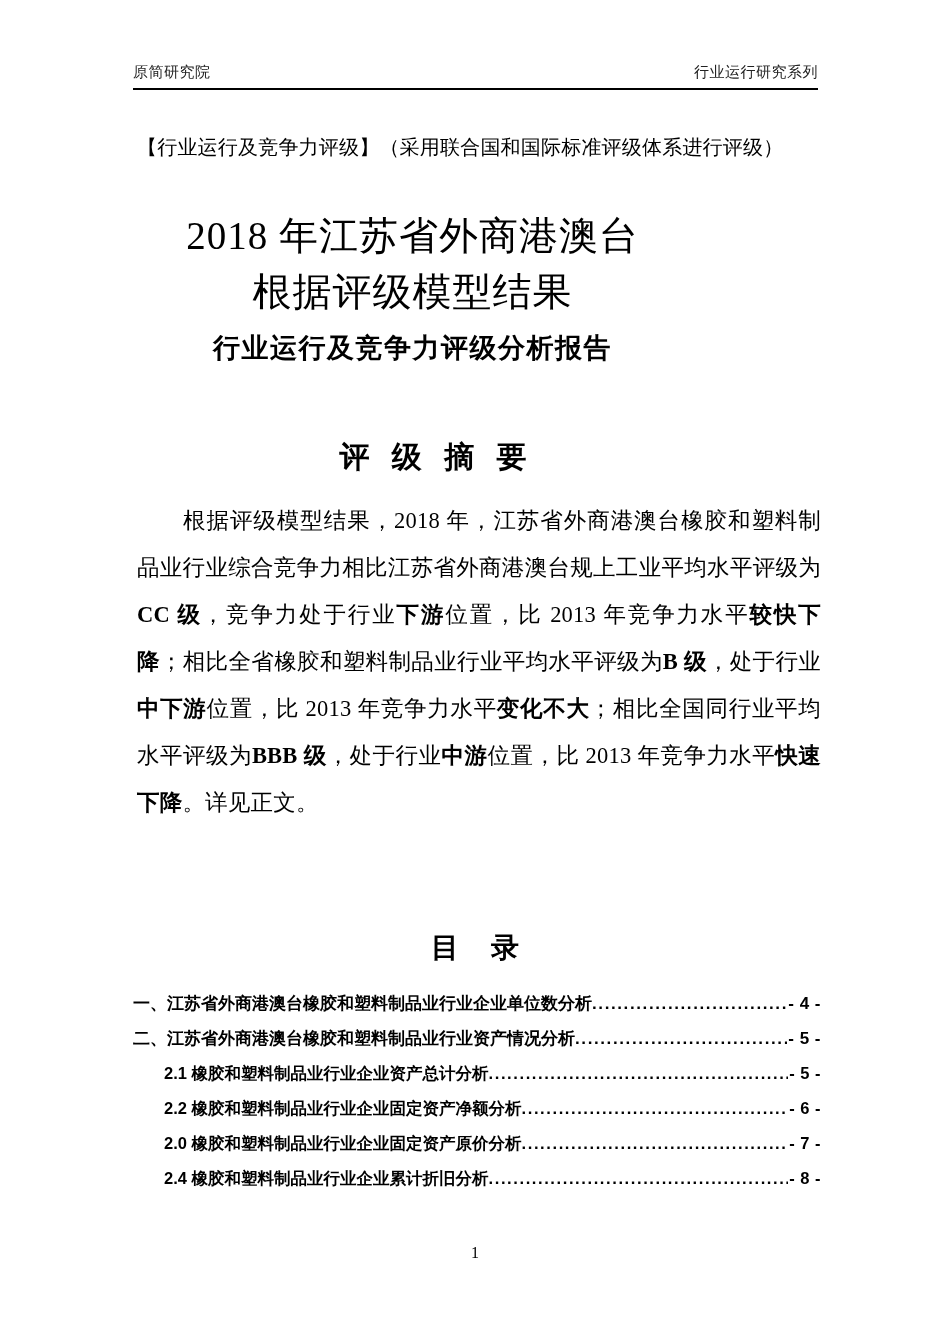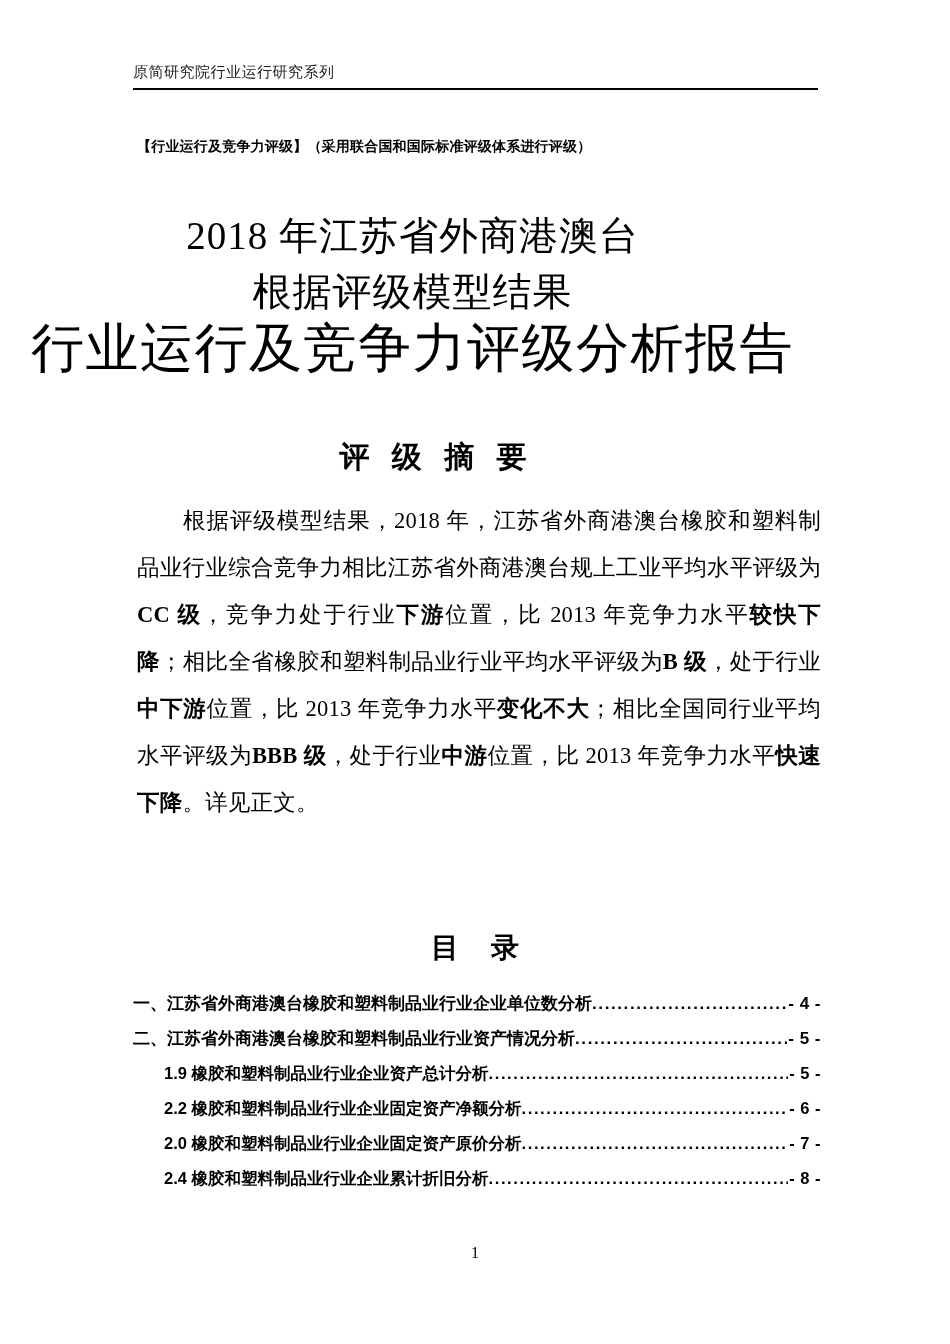--- a/index.html
+++ b/index.html
@@ -20,20 +20,21 @@
     box-sizing: border-box;
   }
 
   
   .header {
     position: absolute;
     left: 133px;
     top: 62px;
     width: 685px;
     display: flex;
+    justify-content: space-between;
     align-items: flex-end;
   }
   .header-text {
     font-family: "Liberation Sans", "DejaVu Sans", sans-serif;
     font-size: 15px;
     line-height: 19px;
     color: #222222;
     letter-spacing: 0.5px;
     white-space: nowrap;
   }
@@ -46,22 +47,22 @@
     border-top: 2.6px solid #000000;
   }
 
   
   .kicker {
     position: absolute;
     left: 137px;
     top: 132px;
     width: 690px;
     font-family: "Liberation Serif", "DejaVu Serif", serif;
-    font-weight: bold;
-    font-size: 14px;
+    font-weight: normal;
+    font-size: 20px;
     line-height: 30px;
     letter-spacing: 0.2px;
     white-space: nowrap;
   }
 
   
   .title-block {
     position: absolute;
     left: 0;
     top: 208px;
@@ -69,22 +70,23 @@
     text-align: center;
   }
   .title-line {
     font-family: "Liberation Serif", "DejaVu Serif", serif;
     font-size: 39px;
     line-height: 56px;
     letter-spacing: 1px;
     white-space: nowrap;
   }
   .title-line.l3 {
-    font-size: 53px;
+    font-size: 27px;
     letter-spacing: 1.5px;
+    font-weight: bold;
   }
 
   
   .summary-heading {
     position: absolute;
     left: 0;
     top: 436px;
     width: 866px;
     text-align: center;
     font-family: "Liberation Sans", "DejaVu Sans", sans-serif;
@@ -212,21 +214,21 @@
         <span class="toc-label">一、江苏省外商港澳台橡胶和塑料制品业行业企业单位数分析</span>
         <span class="toc-leader">.......................................................................................................................</span>
         <span class="toc-page">- 4 -</span>
       </div>
       <div class="toc-entry level-1">
         <span class="toc-label">二、江苏省外商港澳台橡胶和塑料制品业行业资产情况分析</span>
         <span class="toc-leader">.......................................................................................................................</span>
         <span class="toc-page">- 5 -</span>
       </div>
       <div class="toc-entry level-2">
-        <span class="toc-label">1.9  橡胶和塑料制品业行业企业资产总计分析</span>
+        <span class="toc-label">2.1  橡胶和塑料制品业行业企业资产总计分析</span>
         <span class="toc-leader">.......................................................................................................................</span>
         <span class="toc-page">- 5 -</span>
       </div>
       <div class="toc-entry level-2">
         <span class="toc-label">2.2  橡胶和塑料制品业行业企业固定资产净额分析</span>
         <span class="toc-leader">.......................................................................................................................</span>
         <span class="toc-page">- 6 -</span>
       </div>
       <div class="toc-entry level-2">
         <span class="toc-label">2.0  橡胶和塑料制品业行业企业固定资产原价分析</span>

